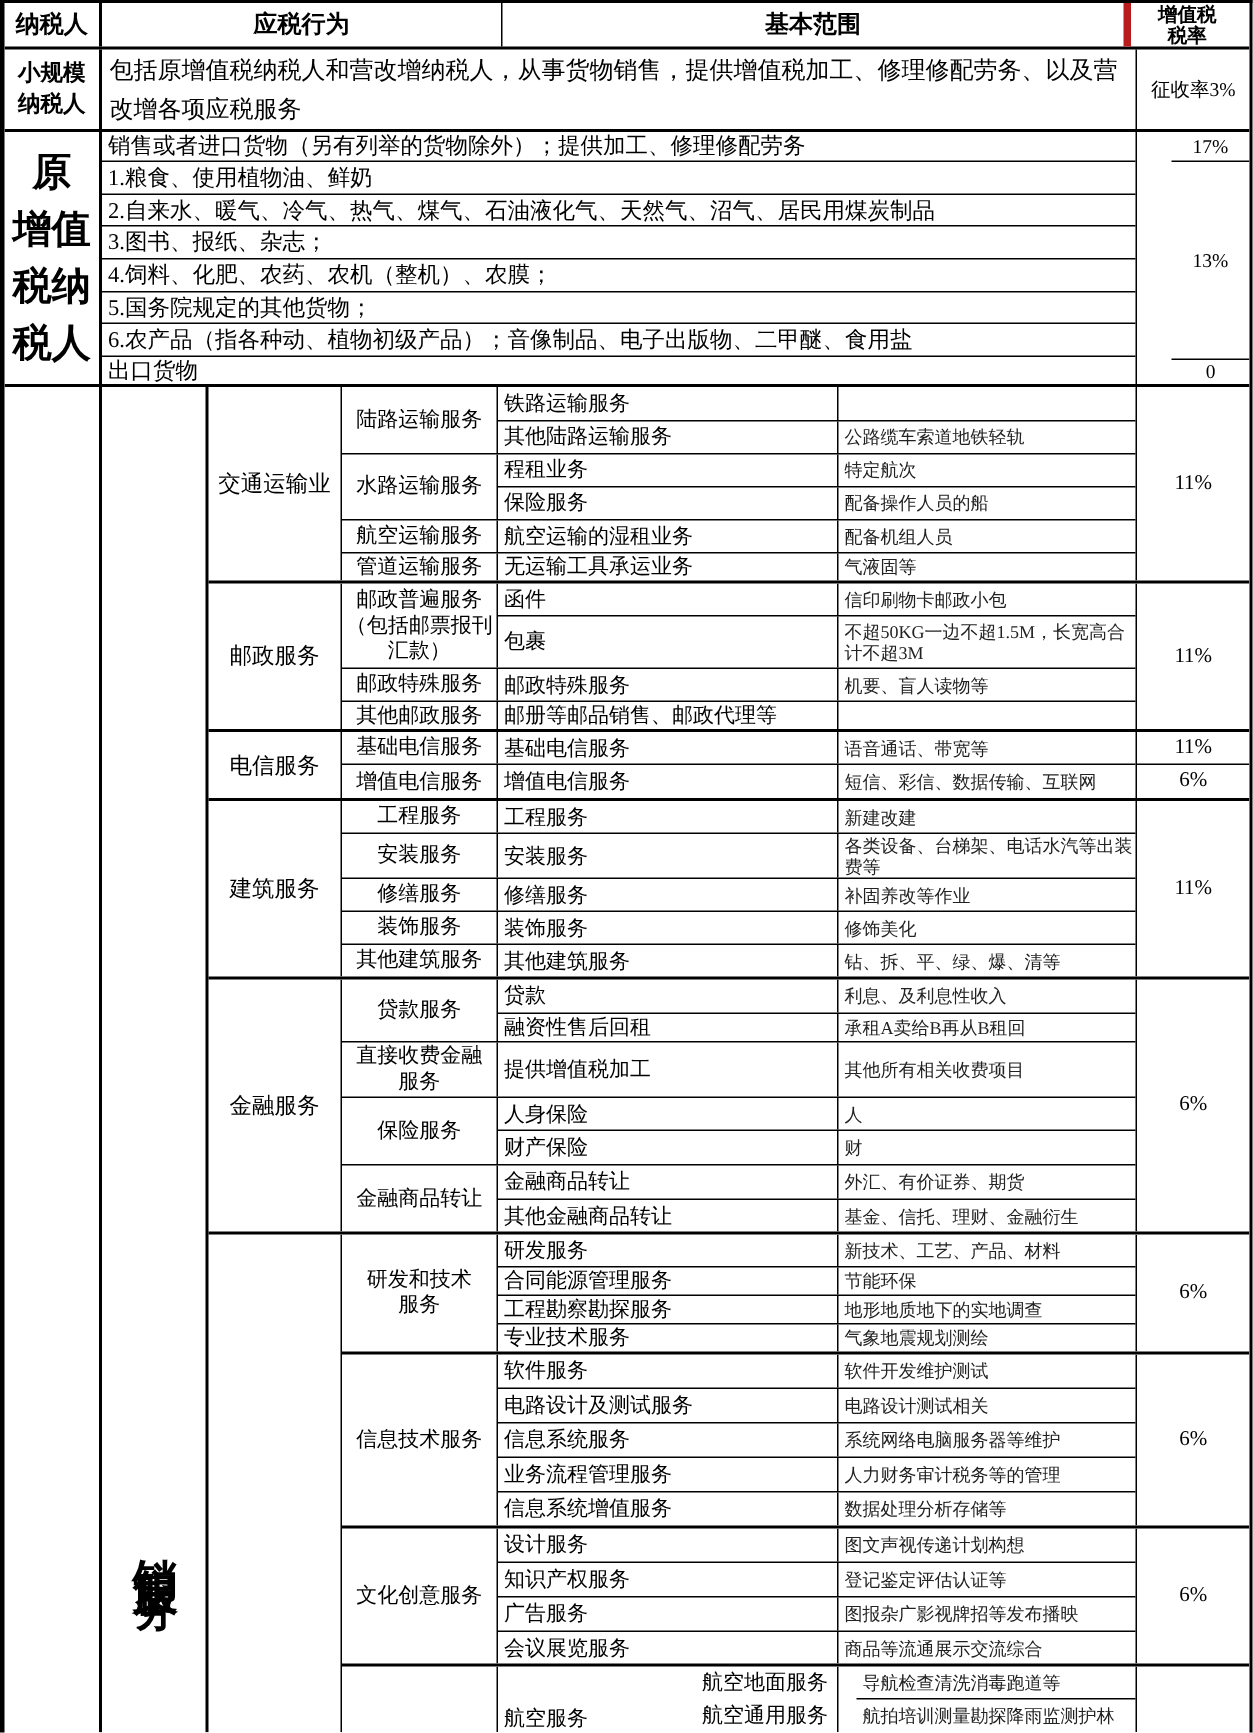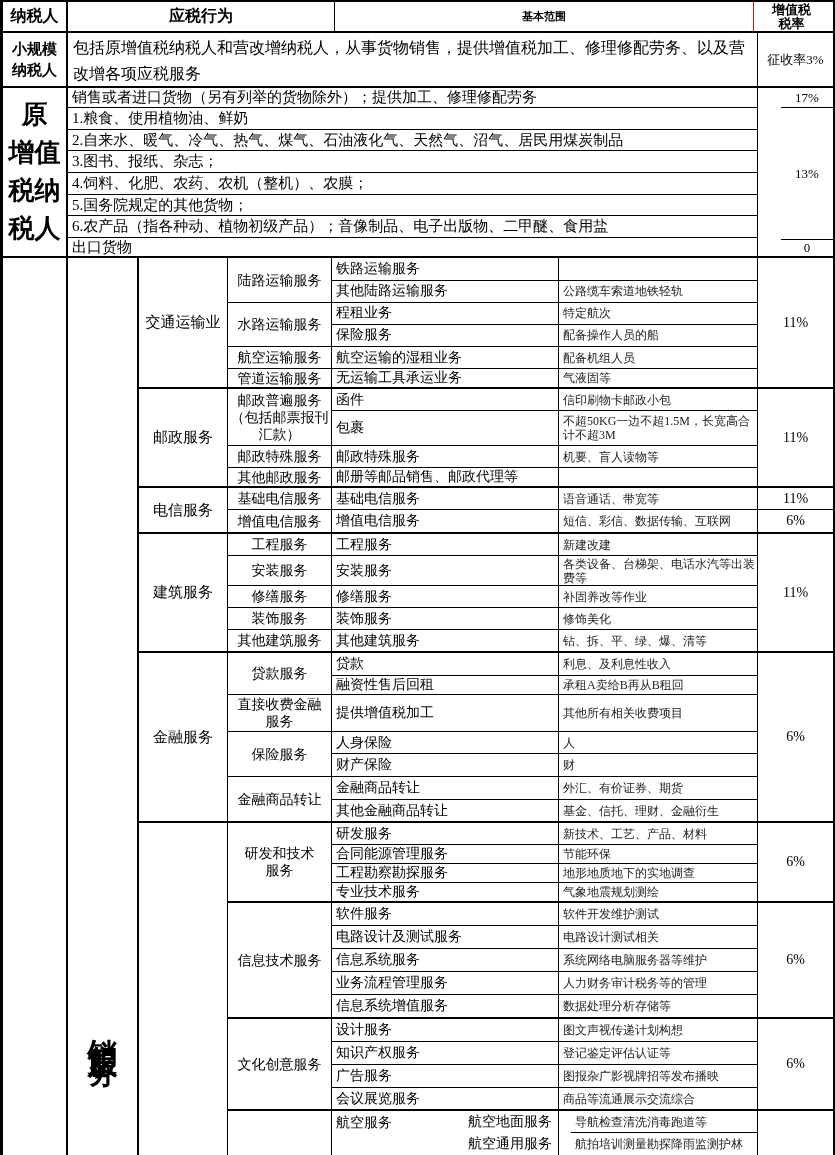--- a/index.html
+++ b/index.html
@@ -11,21 +11,21 @@
          overflow: hidden; display: flex; flex-direction: column; }
 
   .b2r { border-right: 2px solid #000 !important; }
   .pre { white-space: pre-line; }
 
   
   .hdr { display: flex; height: 31px; border-bottom: 2px solid #000; font-weight: bold; }
   .hc { display: flex; align-items: center; justify-content: center; text-align: center; }
   .hc1 { width: 65px; font-size: 16px; }
   .hbehav { width: 267px; border-right: 1px solid #000; font-size: 16px; }
-  .hscope { width: 419px; border-right: 1px solid #b91c1c; font-size: 11px; }
+  .hscope { width: 419px; border-right: 5px solid #b91c1c; font-size: 16px; }
   .hrate { width: 75px; font-size: 13px; line-height: 14px; }
 
   
   .srow { display: flex; height: 55px; border-bottom: 2px solid #000; }
   .sc1 { width: 65px; border-right: 2px solid #000; display: flex; align-items: center; justify-content: center;
          font-weight: bold; font-size: 15px; line-height: 21px; text-align: center; }
   .sdesc { flex: 1; border-right: 1px solid #000; font-size: 16px; line-height: 26px; padding: 2px 6px 0 5px; }
   .srate { width: 75px; display: flex; align-items: center; justify-content: center; font-size: 13px; }
 
   
@@ -66,21 +66,21 @@
   .rate2 { display: flex; align-items: center; justify-content: center; font-size: 14px; border-bottom: 1px solid #000; }
   .rate2:last-child { border-bottom: none; }
 
   .lower { flex: 1; display: flex; overflow: hidden; }
   .lc3 { width: 89px; border-right: 1px solid #000; }
   .lmain { flex: 1; display: flex; flex-direction: column; }
   .lrows { flex: 1; display: flex; flex-direction: column; }
 
   
   .av5 { width: 227px; border-right: 1px solid #000; display: flex; font-size: 14px; }
-  .avname { padding: 3px 0 0 4px; }
+  .avname { padding: 3px 0 0 4px; margin-top: 23px; }
   .avlist { margin-left: auto; display: flex; flex-direction: column; }
   .avlist > div { height: 22px; display: flex; align-items: center; justify-content: flex-end; padding-right: 6px; }
   .avscopes { flex: 1; display: flex; flex-direction: column; margin-left: 12px; }
   .avscopes .scope { flex: none; height: 22px; border-bottom: 1px solid #000; }
   .avscopes .scope:last-child { border-bottom: none; }
 </style>
 </head>
 <body>
 
 <div id="tbl">

